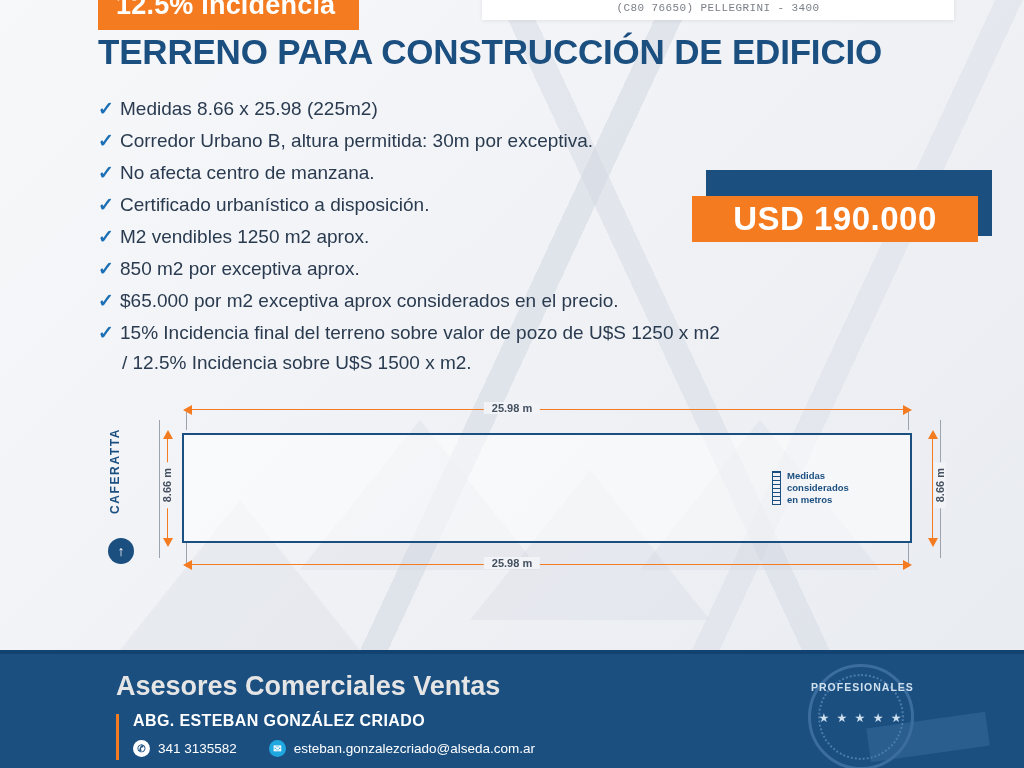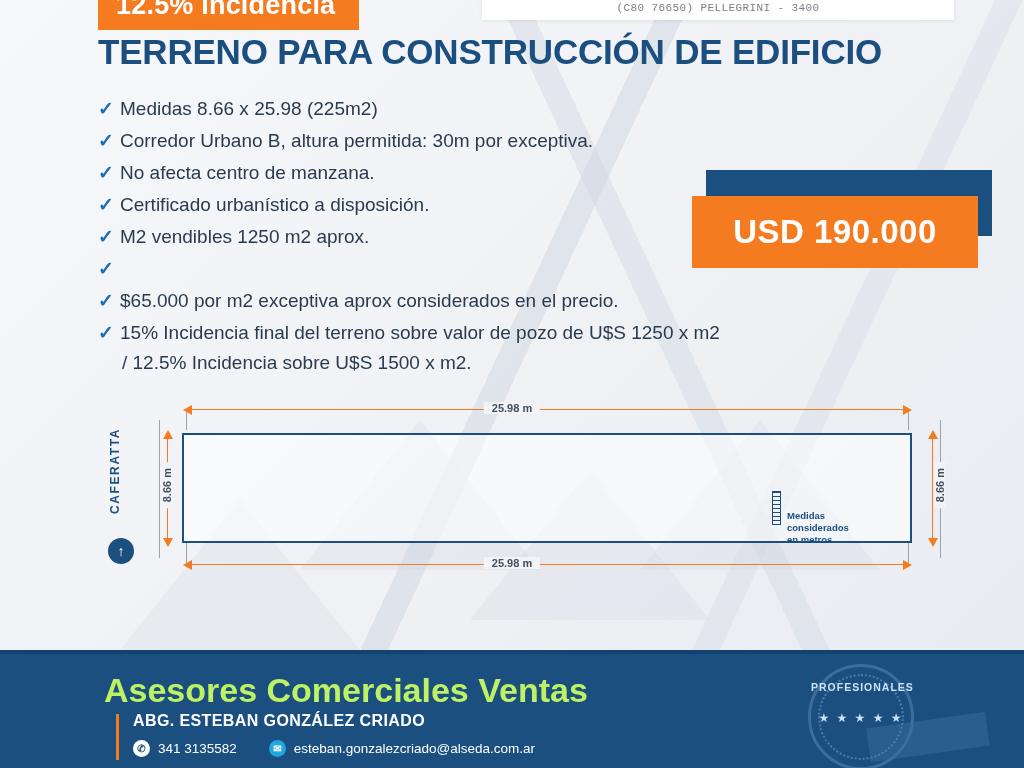--- a/index.html
+++ b/index.html
@@ -85,21 +85,21 @@
   .feat-text .l2 { display: block; padding-left: 2px; }
 
   
   .price-shadow {
     position: absolute; left: 706px; top: 170px;
     width: 286px; height: 66px;
     background: #1b4f80;
   }
   .price-box {
     position: absolute; left: 692px; top: 196px;
-    width: 286px; height: 72px;
+    width: 286px; height: 46px;
     background: #f47b20;
     color: #fff; font-weight: bold; font-size: 33px;
     display: flex; align-items: center; justify-content: center;
     letter-spacing: .5px;
   }
 
   
   .plan { position: absolute; left: 0; top: 390px; width: 1024px; height: 210px; }
 
   .plot {
@@ -165,33 +165,33 @@
 
   .scale-note {
     position: absolute; left: 772px; top: 80px;
     display: flex; align-items: center; gap: 6px;
   }
   .ruler {
     width: 9px; height: 34px;
     background: repeating-linear-gradient(to bottom, #1b4f80 0 1px, transparent 1px 4px);
     border: 1px solid #1b4f80;
   }
-  .scale-note .txt { font-size: 9.5px; color: #1b4f80; font-weight: bold; line-height: 12px; margin-top: 40px; }
+  .scale-note .txt { font-size: 9.5px; color: #1b4f80; font-weight: bold; line-height: 12px; }
 
   
   .footer {
     position: absolute; left: 0; bottom: 0; width: 1024px; height: 118px;
     background: #1b4f80; color: #fff; overflow: hidden;
   }
   .footer .accent {
     position: absolute; left: 0; top: 0; width: 1024px; height: 4px; background: #12426f;
   }
   .footer-title {
-    position: absolute; left: 104px; top: 21px;
-    font-size: 34px; font-weight: bold; color: #bef264;
+    position: absolute; left: 116px; top: 21px;
+    font-size: 27px; font-weight: bold; color: #e5e5e5;
   }
   .agent-bar {
     position: absolute; left: 116px; top: 64px; width: 3px; height: 46px; background: #f47b20;
   }
   .agent-name {
     position: absolute; left: 133px; top: 62px;
     font-size: 16px; font-weight: bold; letter-spacing: .4px;
   }
   .contacts {
     position: absolute; left: 133px; top: 90px;
@@ -263,20 +263,21 @@
     <div class="feat">
       <span class="check">✓</span>
       <span class="feat-text">Certificado urbanístico a disposición.</span>
     </div>
     <div class="feat">
       <span class="check">✓</span>
       <span class="feat-text">M2 vendibles 1250 m2 aprox.</span>
     </div>
     <div class="feat">
       <span class="check">✓</span>
+      <span class="feat-text">850 m2 por exceptiva aprox.</span>
     </div>
     <div class="feat">
       <span class="check">✓</span>
       <span class="feat-text">$65.000 por m2 exceptiva aprox considerados en el precio.</span>
     </div>
     <div class="feat">
       <span class="check">✓</span>
       <span class="feat-text">
         <span>15% Incidencia final del terreno sobre valor de pozo de U$S 1250 x m2</span>
         <span class="l2">/ 12.5% Incidencia sobre U$S 1500 x m2.</span>

